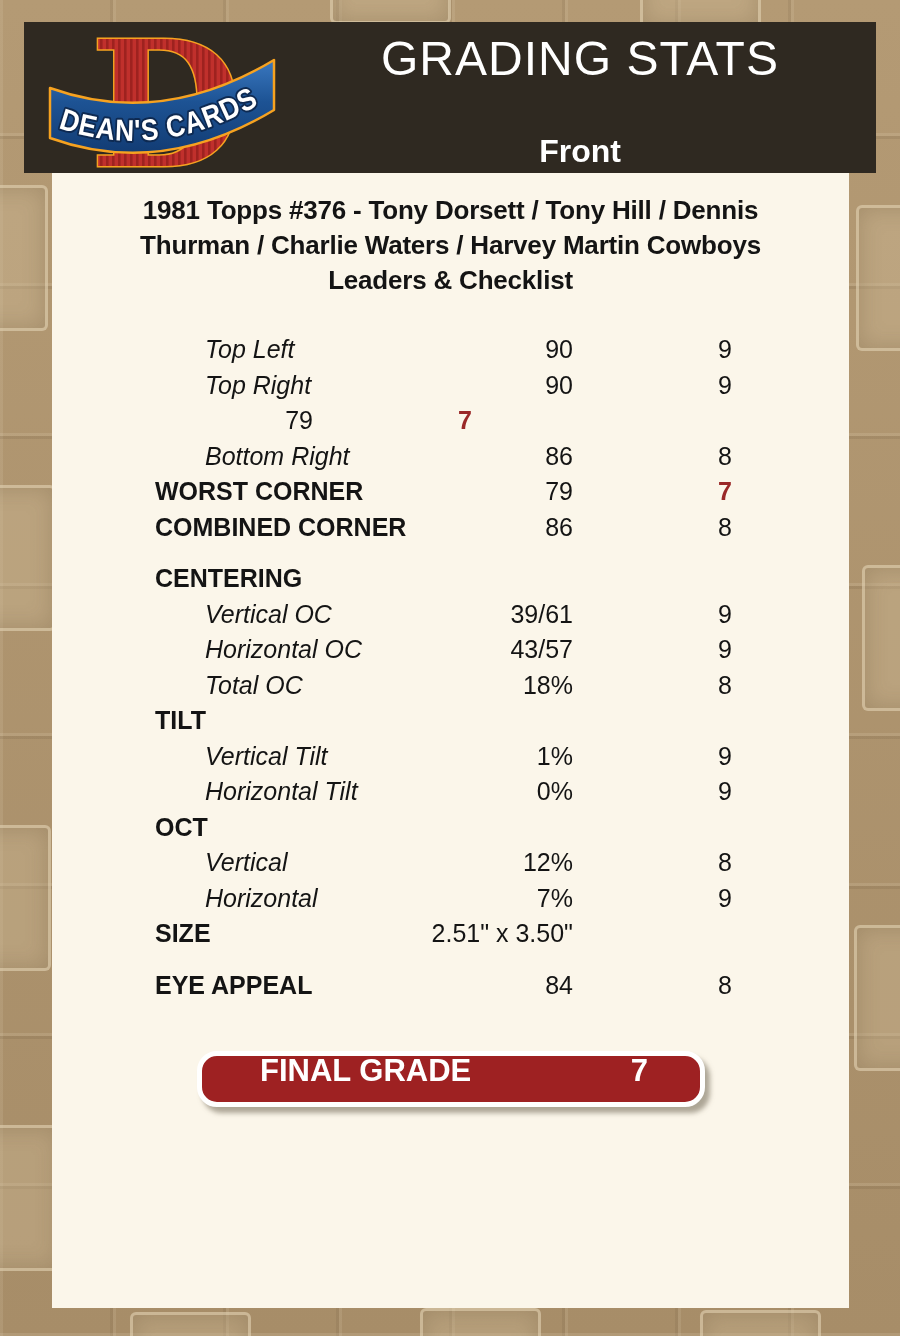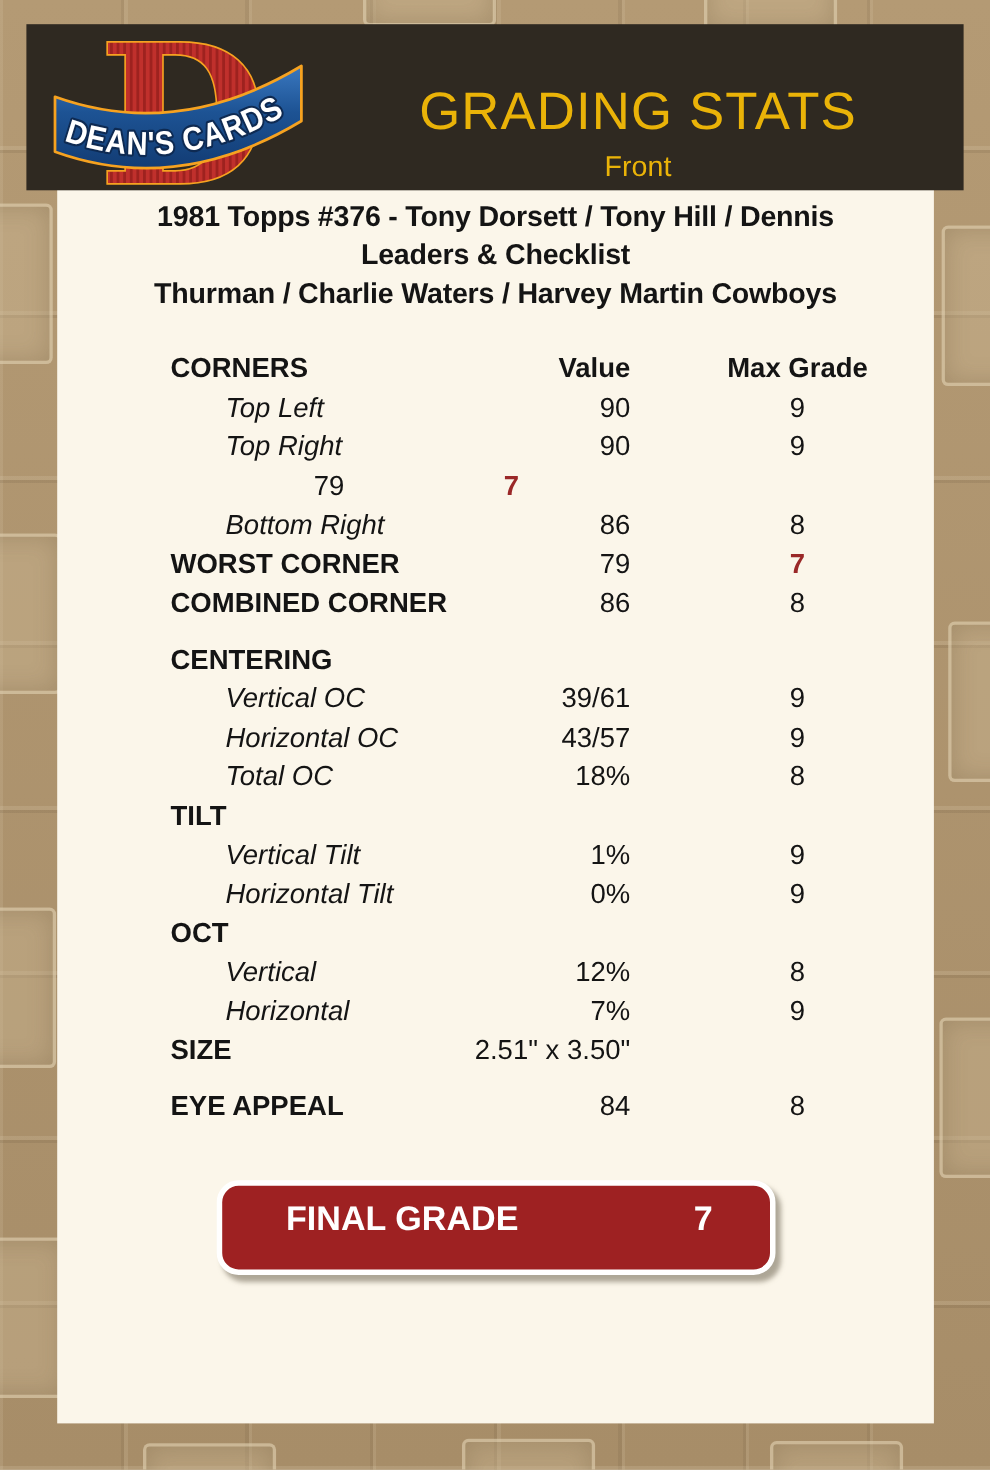--- a/index.html
+++ b/index.html
@@ -19,47 +19,47 @@
     box-shadow:inset 0 0 22px rgba(90,70,45,0.25);
   }
   
   .header-bar{
     position:absolute;z-index:2;left:24px;top:22px;width:852px;height:151px;
     background:#2f2921;display:flex;align-items:stretch;
   }
   .logo-wrap{position:relative;width:260px;flex:0 0 260px;}
   .logo-svg{position:absolute;left:22px;top:8px;}
   .header-text{
-    flex:1;display:flex;flex-direction:column;justify-content:flex-end;align-items:center;
-    padding-top:10px;color:#eab308;
+    flex:1;display:flex;flex-direction:column;justify-content:space-between;align-items:center;
+    padding-top:10px;color:#ffffff;
   }
   .header-title{font-size:48px;line-height:54px;letter-spacing:1px;font-weight:400;}
-  .header-subtitle{font-size:26px;line-height:44px;font-weight:400;}
+  .header-subtitle{font-size:32px;line-height:44px;font-weight:700;}
   
   .stats-panel{
-    position:absolute;z-index:1;left:52px;top:159px;width:797px;height:1135px;
+    position:absolute;z-index:1;left:52px;top:173px;width:797px;height:1135px;
     background:#fbf6ea;color:#141414;
   }
   .card-title{padding-top:20px;text-align:center;font-weight:bold;font-size:26px;line-height:35px;letter-spacing:-0.2px;}
   .serial{margin-top:40px;text-align:center;font-size:25px;line-height:35px;}
   
   .stats-table{margin-top:34px;margin-left:103px;font-size:25px;}
   .t-row{display:flex;height:35.5px;align-items:center;white-space:nowrap;}
   .t-row.spacer{margin-top:16px;}
   .t-label{width:260px;flex:0 0 260px;}
   .t-label.bold{font-weight:bold;}
   .t-label.indent{padding-left:50px;box-sizing:border-box;font-style:italic;}
   .t-value{width:158px;flex:0 0 158px;text-align:right;}
   .t-grade{width:200px;flex:0 0 200px;margin-left:52px;text-align:center;}
   .t-row.head .t-value,.t-row.head .t-grade{font-weight:bold;}
   .t-grade.red{color:#9a2828;font-weight:bold;}
   
   .final-grade-btn{
     box-sizing:border-box;margin-top:48px;margin-left:145px;
-    width:508px;height:86px;border:5px solid #ffffff;border-radius:20px;
+    width:508px;height:56px;border:5px solid #ffffff;border-radius:20px;
     background:#9e2122;color:#ffffff;
     display:flex;align-items:center;justify-content:space-between;
     padding:0 52px 16px 58px;font-size:31px;font-weight:bold;
     box-shadow:5px 6px 5px rgba(110,100,82,0.55);
     cursor:pointer;
   }
 </style>
 </head>
 <body>
 
@@ -104,30 +104,25 @@
   </div>
   <div class="header-text">
     <div class="header-title">GRADING STATS</div>
     <div class="header-subtitle">Front</div>
   </div>
 </header>
 
 <main class="stats-panel">
   <div class="card-title">
     <div>1981 Topps #376  -  Tony Dorsett / Tony Hill / Dennis</div>
+    <div>Thurman / Charlie Waters / Harvey Martin Cowboys</div>
     <div>Leaders &amp; Checklist</div>
-    <div>Thurman / Charlie Waters / Harvey Martin Cowboys</div>
   </div>
 
   <div class="stats-table">
-  <div class="t-row head">
-    <div class="t-label bold">CORNERS</div>
-    <div class="t-value">Value</div>
-    <div class="t-grade">Max Grade</div>
-  </div>
 
   <div class="t-row">
     <div class="t-label indent">Top Left</div>
     <div class="t-value">90</div>
     <div class="t-grade">9</div>
   </div>
 
   <div class="t-row">
     <div class="t-label indent">Top Right</div>
     <div class="t-value">90</div>

